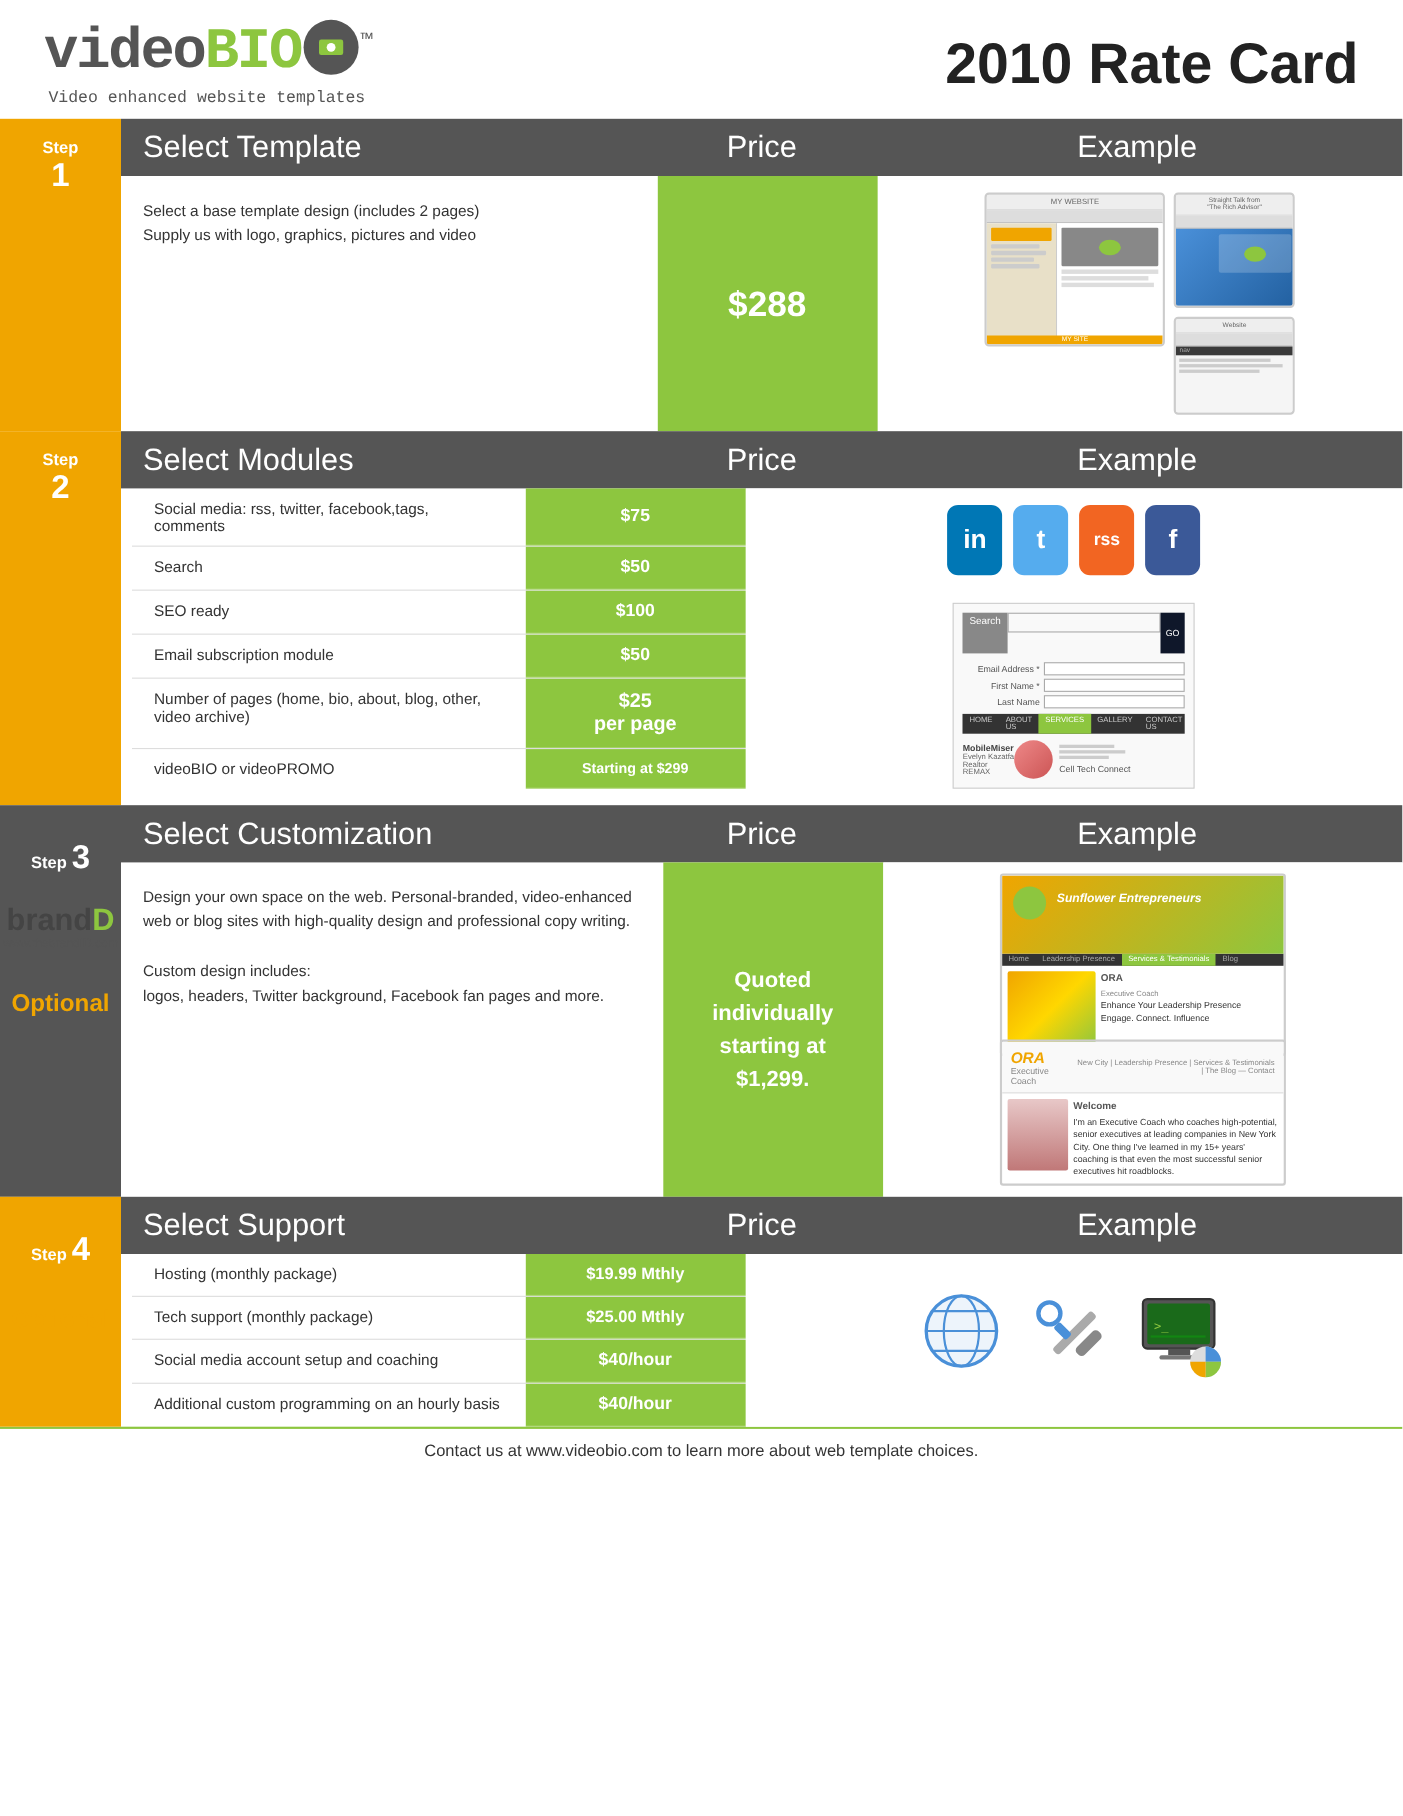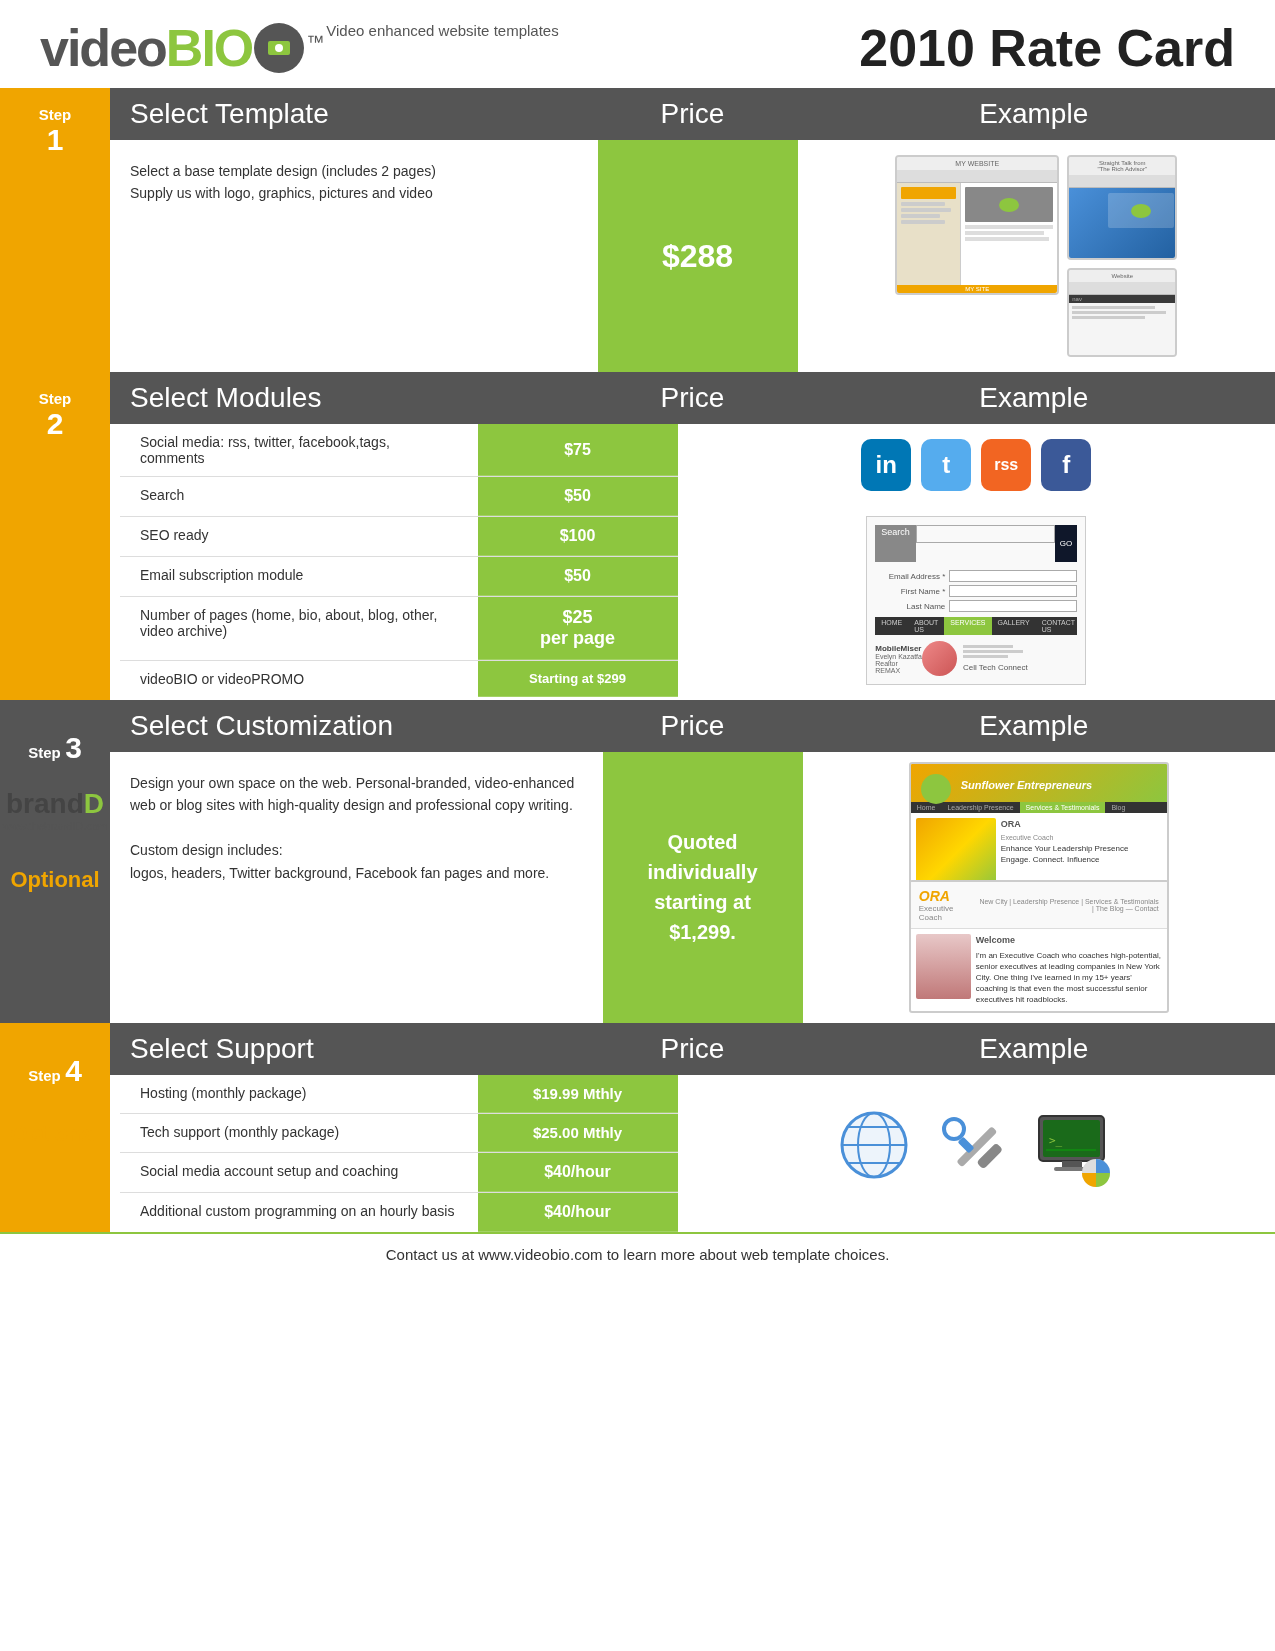--- a/index.html
+++ b/index.html
@@ -14,20 +14,22 @@
     
     .header {
       display: flex;
       justify-content: space-between;
       align-items: center;
       padding: 18px 40px 10px 40px;
       background: #fff;
     }
     .logo-area {
       display: flex;
+      flex-direction: column;
+      font-family: Liberation Mono, monospace;
     }
     .logo-tagline {
       font-size: 15px;
       color: #555;
       margin-top: 4px;
       margin-left: 4px;
     }
     .rate-card-title {
       font-size: 52px;
       font-weight: bold;
@@ -124,21 +126,21 @@
 
     
     .social-icons-row {
       display: flex;
       gap: 10px;
       margin-bottom: 15px;
       justify-content: center;
     }
     .social-icon {
       width: 50px;
-      height: 52px;
+      height: 64px;
       border-radius: 10px;
       display: flex;
       align-items: center;
       justify-content: center;
       font-size: 24px;
       color: #fff;
       font-weight: bold;
     }
     .si-linkedin { background: #0077b5; }
     .si-twitter { background: #55acee; }
@@ -364,21 +366,21 @@
     }
 
     
     .sunflower-site {
       width: 260px;
       border: 2px solid #ccc;
       border-radius: 3px;
       overflow: hidden;
     }
     .sf-header {
-      height: 38px;
+      height: 71px;
       background: linear-gradient(135deg, #f0a500, #8dc63f);
       position: relative;
     }
     .sf-circle {
       width: 30px;
       height: 30px;
       border-radius: 50%;
       background: #8dc63f;
       position: absolute;
       top: 10px;

